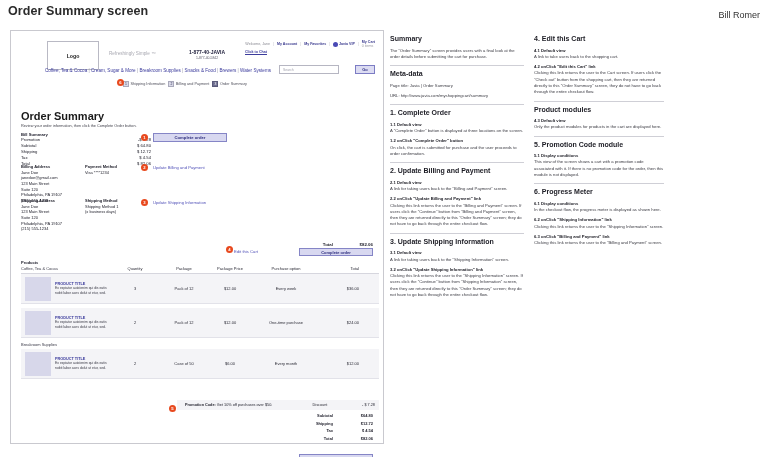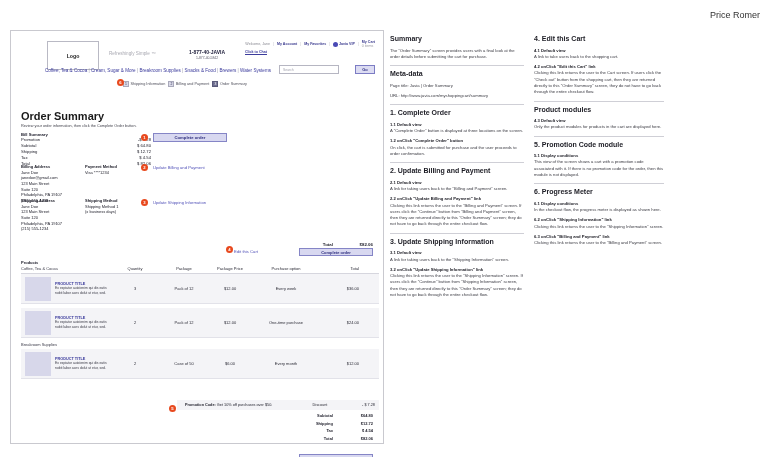--- a/index.html
+++ b/index.html
@@ -204,21 +204,22 @@
   .d-h1 { font-size: 7px; font-weight: bold; color: #1c1c24; margin-bottom: 3px; }
   .d-h2 { font-size: 4.2px; font-weight: bold; color: #1c1c24; }
   .d-p  { margin-bottom: 4px; }
   .d-num { font-weight: bold; color: #1c1c24; }
 </style>
 </head>
 <body>
 
 <div class="page">
 
-  <div class="user-name">Price Romer</div>
+  <div class="doc-title">Order Summary screen</div>
+  <div class="user-name">Bill Romer</div>
 
   <div class="wire">
     <div class="wire-inner">
 
       <div class="logo-box">Logo</div>
 
       <div class="util-bar">
         <span>Welcome, Jane</span>
         <span class="util-sep">|</span>
         <b>My Account</b>

